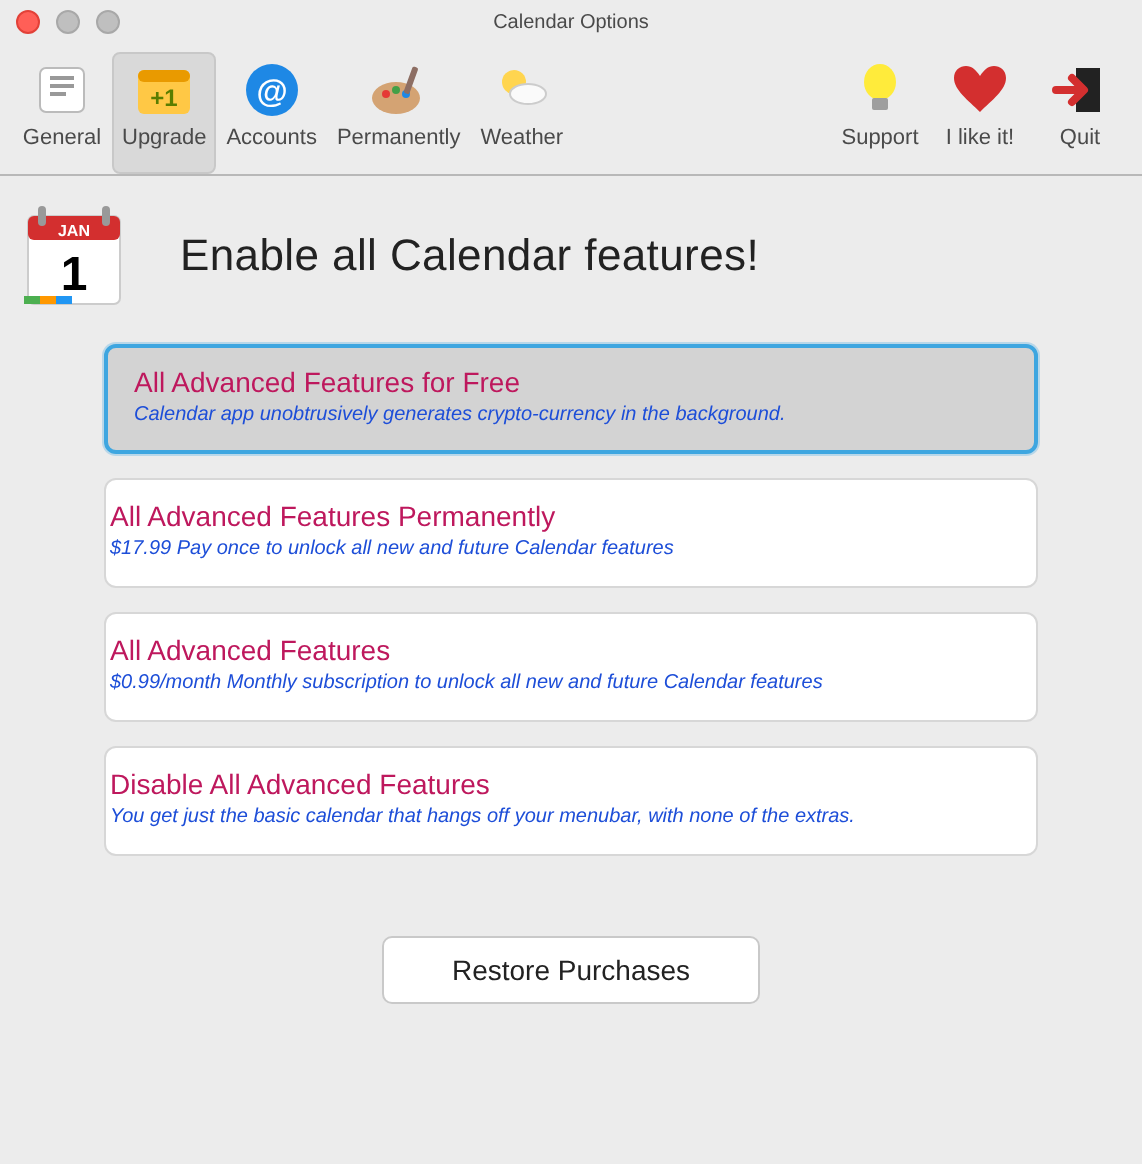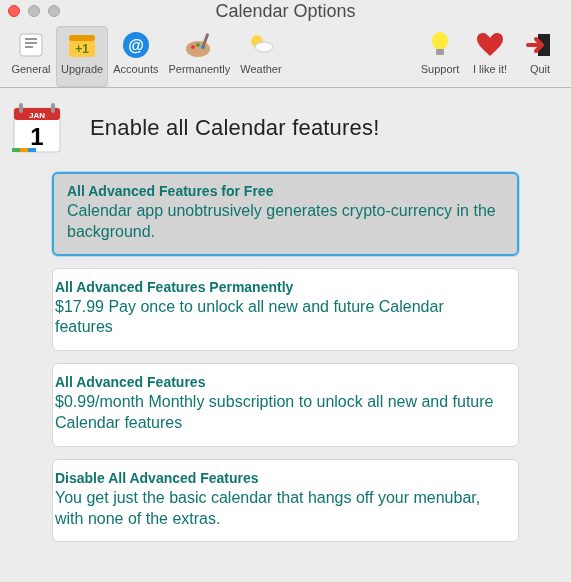--- a/index.html
+++ b/index.html
@@ -25,21 +25,21 @@
     padding-left: 8px;
   }
   .tl { width: 12px; height: 12px; border-radius: 50%; }
   .tl-close { background: #ff5f57; border: 0.5px solid #e24138; }
   .tl-min { background: #bfbfbf; border: 0.5px solid #a8a8a8; }
   .tl-max { background: #bfbfbf; border: 0.5px solid #a8a8a8; }
   .window-title {
     position: absolute;
     left: 0; right: 0;
     text-align: center;
-    font-size: 18px;
+    font-size: 10px;
     color: #4a4a4a;
   }
   .toolbar {
     display: flex;
     padding: 4px 6px 0 6px;
     border-bottom: 1px solid #b8b8b8;
     background: #ececec;
     height: 66px;
   }
   .toolbar-spacer { flex: 1; }
@@ -94,29 +94,30 @@
     padding: 10px 14px 12px 2px;
     cursor: pointer;
   }
   .card.selected {
     background: #d3d3d3;
     border: 2px solid #3ea6e0;
     padding: 9px 13px 11px 13px;
     box-shadow: 0 0 0 1px rgba(62,166,224,0.3);
   }
   .card-title {
-    font-weight: 700;
+    font-weight: 400;
     font-size: 14px;
-    color: #0f766e;
+    color: #be185d;
     margin-bottom: 2px;
   }
   .card-desc {
-    font-size: 16px;
-    color: #0f766e;
+    font-size: 10px;
+    color: #1d4ed8;
     line-height: 1.3;
+    font-style: italic;
   }
   .restore-wrap {
     text-align: center;
     margin-top: 40px;
   }
   .restore-btn {
     display: inline-block;
     background: #fff;
     border: 1px solid #c9c9c9;
     border-radius: 5px;

